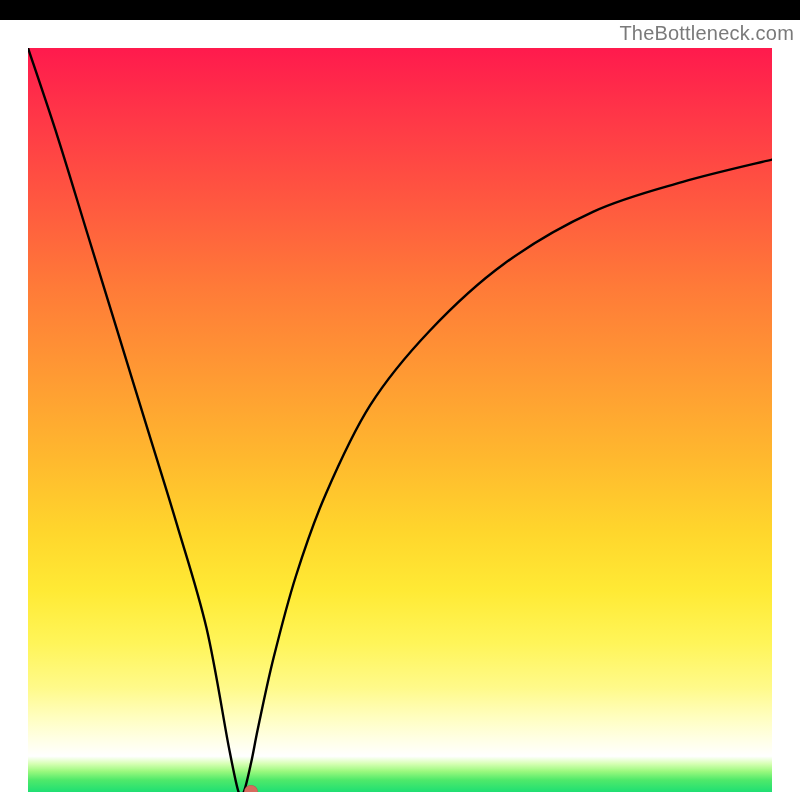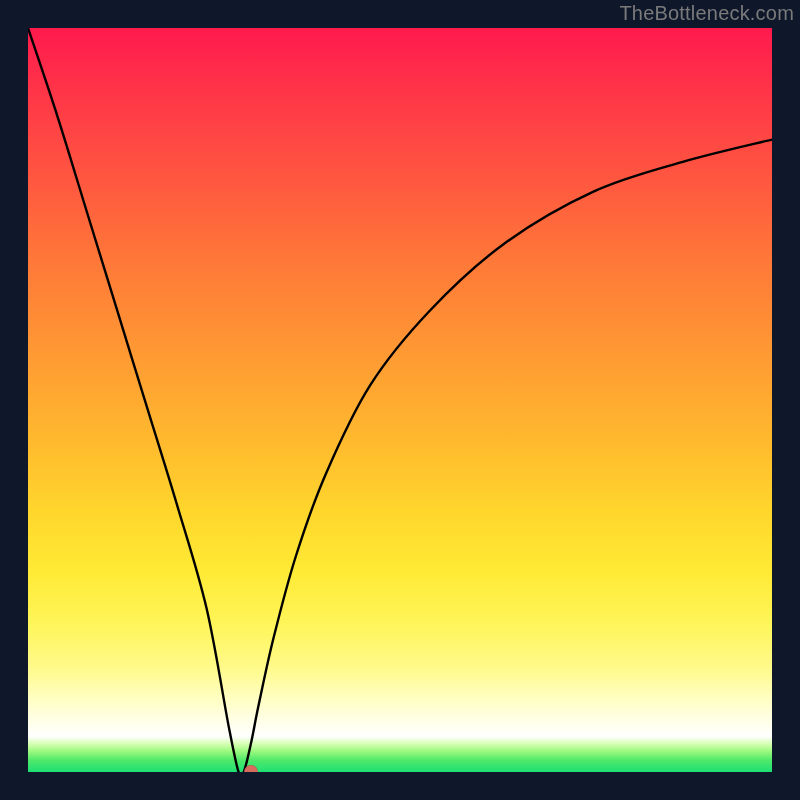--- a/index.html
+++ b/index.html
@@ -7,21 +7,22 @@
     padding: 0;
     width: 800px;
     height: 800px;
     overflow: hidden;
     background: #000;
     font-family: Arial, Helvetica, sans-serif;
   }
   .frame {
     position: absolute;
     inset: 0;
-    background: #0f172a;
+    background: #ffffff;
+    margin-top: 20px;
   }
   .plot-area {
     position: absolute;
     left: 28px;
     top: 28px;
     width: 744px;
     height: 744px;
     overflow: hidden;
   }
   .gradient {

